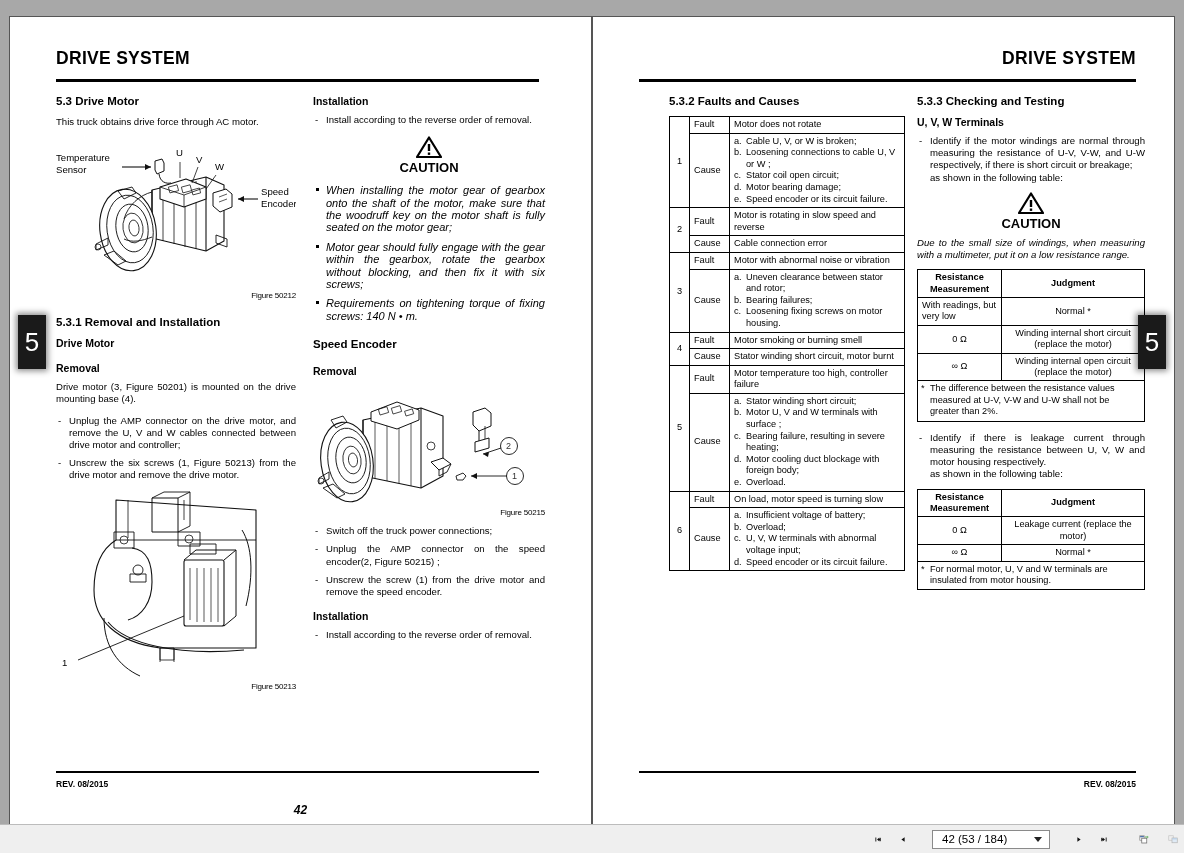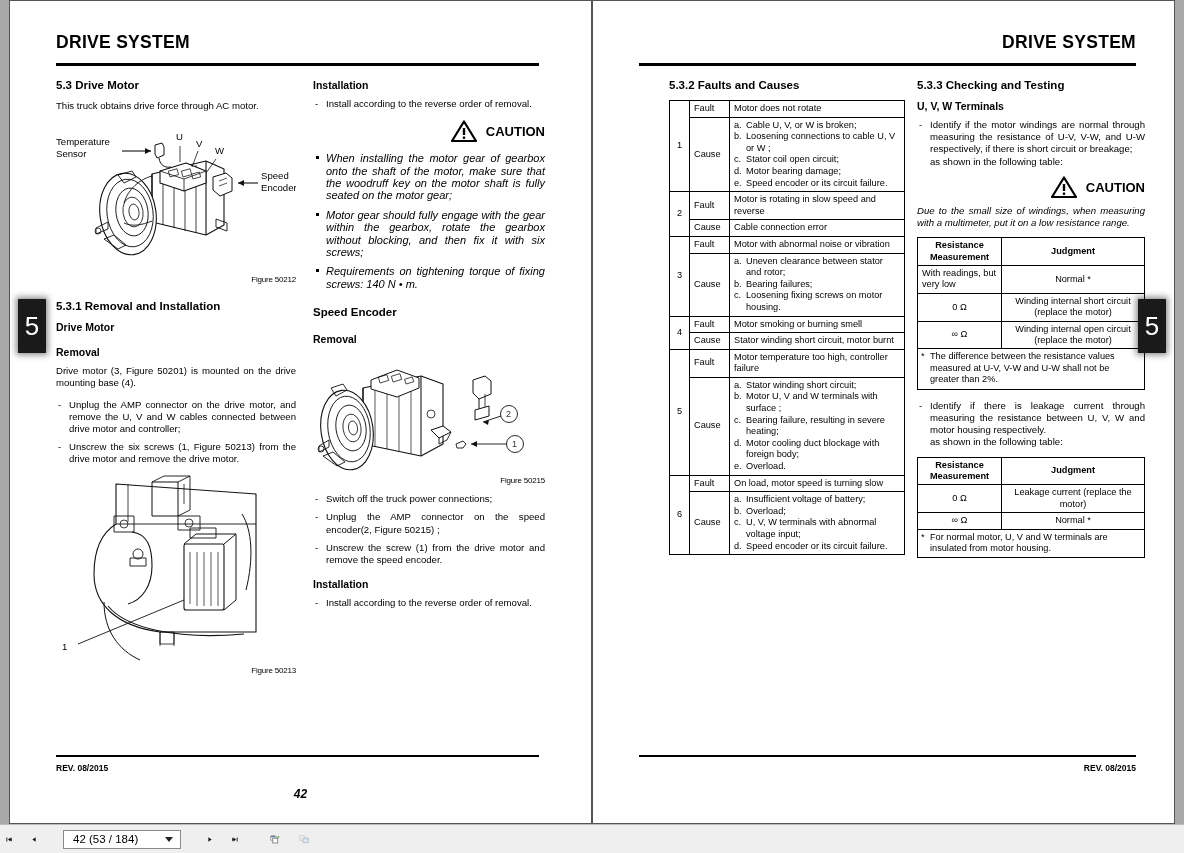--- a/index.html
+++ b/index.html
@@ -14,21 +14,21 @@
   #app { position: relative; width: 1184px; height: 853px; }
 
   
   .viewer {
     position: absolute; left: 0; top: 0;
     width: 1184px; height: 824px;
     background: #a8a8a8;
     overflow: hidden;
   }
   .pages {
-    position: absolute; left: 0; top: 0;
+    position: absolute; left: 0; top: 16px;
     width: 1184px; height: 824px;
     display: flex;
     justify-content: space-between;
   }
   .page {
     position: relative;
     background: #ffffff;
     border: 1px solid #555;
     height: 824px;
     overflow: hidden;
@@ -128,22 +128,22 @@
     content: ""; position: absolute; left: 3px; top: 4px;
     width: 3px; height: 3px; background: #000;
   }
   p.ital {
     font-size: 9.6px; line-height: 12.2px; margin: 0 0 8px 0;
     font-style: italic; text-align: justify; color: #000;
   }
 
   
   .caution {
-    display: flex; align-items: center; justify-content: flex-end;
-    gap: 9px; margin: 10px 0 9px 0;
+    display: flex; align-items: center; justify-content: space-between;
+    gap: 1px; margin: 10px 0 9px 0; flex-direction: column;
   }
   .caution svg { display: block; }
   .caution-label { font-size: 13px; font-weight: bold; color: #000; }
 
   
   .fig { position: relative; margin: 6px 0 2px 0; }
   .fig-cap {
     font-size: 8px; color: #000; text-align: right; margin-top: 2px;
     letter-spacing: -.2px;
   }
@@ -183,21 +183,21 @@
   }
   .note-in { position: relative; padding-left: 9px; }
   .note-in > span.st { position: absolute; left: 0; top: 0; }
 
   
   .toolbar {
     position: absolute; left: 0; bottom: 0;
     width: 1184px; height: 29px;
     background: #efefef;
     border-top: 1px solid #bcbcbc;
-    display: flex; align-items: center; justify-content: flex-start;
+    display: flex; align-items: center; justify-content: flex-end;
     gap: 7px;
   }
   .tb-btn {
     width: 18px; height: 19px;
     display: flex; align-items: center; justify-content: center;
     background: transparent; border: none; cursor: pointer;
   }
   .tb-btn svg { display: block; }
   .pagebox {
     position: relative;

